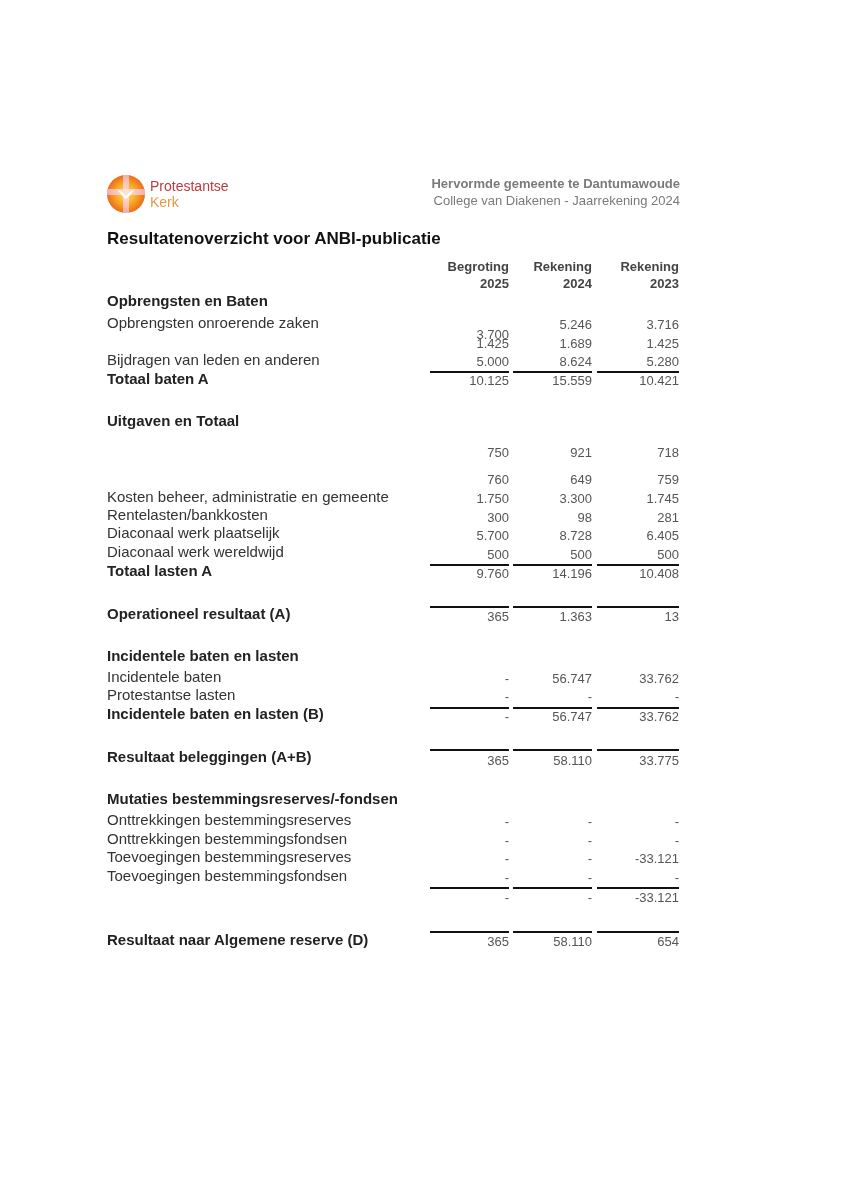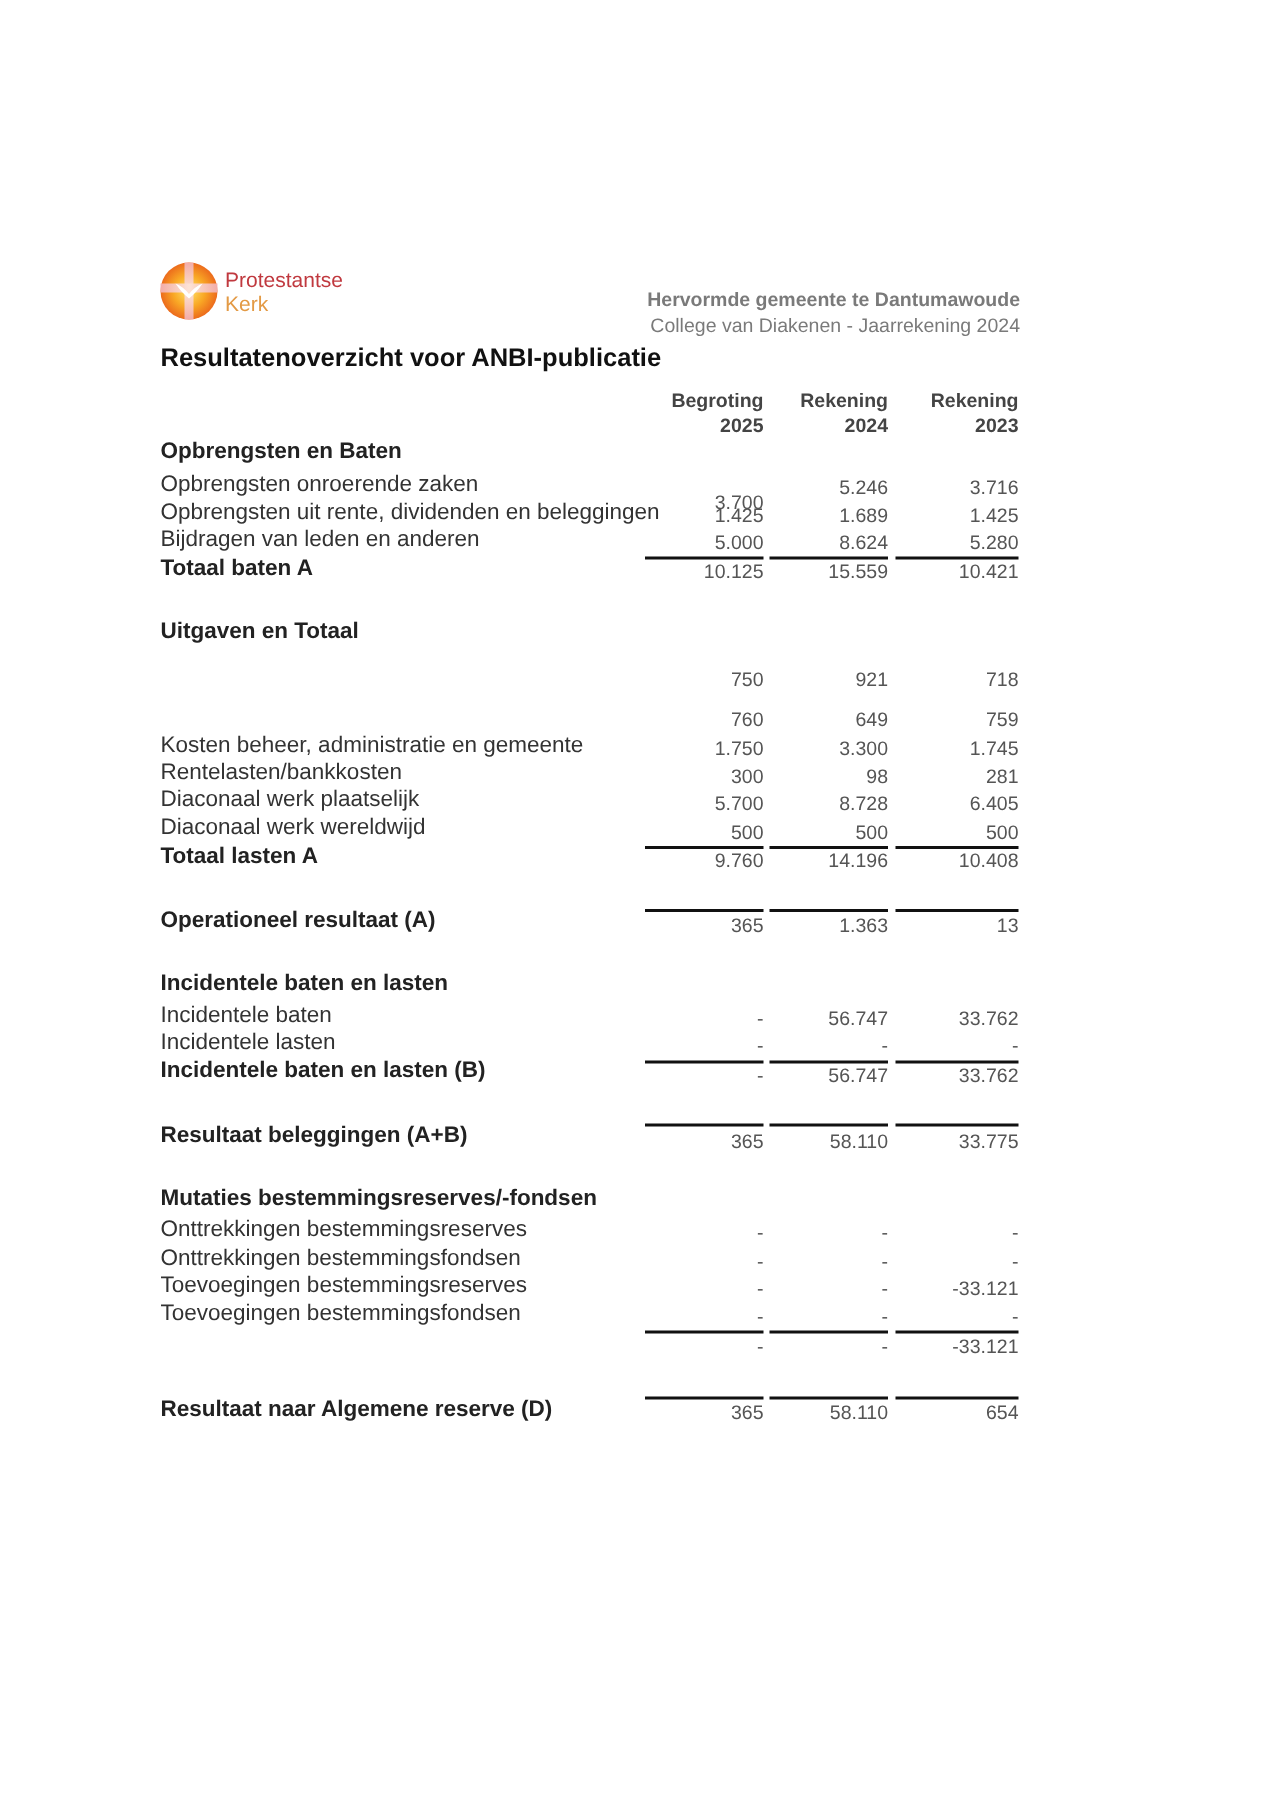--- a/index.html
+++ b/index.html
@@ -3,21 +3,21 @@
 <meta charset="utf-8">
 <style>
   html, body { margin: 0; padding: 0; background: #ffffff; }
   body { width: 849px; height: 1200px; position: relative; overflow: hidden;
          font-family: "Liberation Sans", sans-serif; }
   .abs { position: absolute; }
   .logo-icon { left: 106px; top: 174px; width: 40px; height: 40px; }
   .logo-text { left: 150px; font-size: 14px; line-height: 16px; white-space: nowrap; }
   .logo-l1 { top: 178px; color: #c0393f; }
   .logo-l2 { top: 194px; color: #e39a45; }
-  .hdr-right { right: 169px; text-align: right; font-size: 13px; line-height: 16px; color: #7a7a7a; white-space: nowrap; margin-top: 16px; }
+  .hdr-right { right: 169px; text-align: right; font-size: 13px; line-height: 16px; color: #7a7a7a; white-space: nowrap; }
   .hdr-org { top: 176px; font-weight: bold; }
   .hdr-sub { top: 193px; }
   .title { left: 107px; top: 229px; font-size: 17px; line-height: 20px; font-weight: bold; color: #111; white-space: nowrap; }
   .colhead { top: 258px; font-size: 13px; line-height: 17px; font-weight: bold; color: #444; text-align: right; }
   .colhead span { display: block; }
   .c1 { left: 430px; width: 79px; }
   .c2 { left: 513px; width: 79px; }
   .c3 { left: 597px; width: 82px; }
   .row { position: absolute; left: 0; width: 849px; height: 16px; }
   .row .label { position: absolute; left: 107px; font-size: 15px; line-height: 16px; color: #333; white-space: nowrap; }
@@ -78,21 +78,20 @@
 <div class="row heading" style="top:293px">
   <span class="label">Opbrengsten en Baten</span>
 </div>
 <div class="row" style="top:315px">
   <span class="label">Opbrengsten onroerende zaken</span>
   <span class="v c1" style="top:12px">3.700</span>
   <span class="v c2" style="top:2px">5.246</span>
   <span class="v c3" style="top:2px">3.716</span>
 </div>
 <div class="row" style="top:334px">
-  <span class="label">Opbrengsten uit rente, dividenden en beleggingen</span>
   <span class="v c1" style="top:2px">1.425</span>
   <span class="v c2" style="top:2px">1.689</span>
   <span class="v c3" style="top:2px">1.425</span>
 </div>
 <div class="row" style="top:352px">
   <span class="label">Bijdragen van leden en anderen</span>
   <span class="v c1" style="top:2px">5.000</span>
   <span class="v c2" style="top:2px">8.624</span>
   <span class="v c3" style="top:2px">5.280</span>
 </div>
@@ -166,21 +165,21 @@
 <div class="row heading" style="top:648px">
   <span class="label">Incidentele baten en lasten</span>
 </div>
 <div class="row" style="top:669px">
   <span class="label">Incidentele baten</span>
   <span class="v c1" style="top:2px;padding-right:2px">-</span>
   <span class="v c2" style="top:2px">56.747</span>
   <span class="v c3" style="top:2px">33.762</span>
 </div>
 <div class="row" style="top:687px">
-  <span class="label">Incidentele lasten</span>
+  <span class="label">Protestantse lasten</span>
   <span class="v c1" style="top:2px;padding-right:2px">-</span>
   <span class="v c2" style="top:2px;padding-right:2px">-</span>
   <span class="v c3" style="top:2px;padding-right:2px">-</span>
 </div>
 <div class="rule c1" style="top:707px"></div>
 <div class="rule c2" style="top:707px"></div>
 <div class="rule c3" style="top:707px"></div>
 <div class="row total" style="top:706px">
   <span class="label">Incidentele baten en lasten (B)</span>
   <span class="v c1" style="top:3px;padding-right:2px">-</span>

